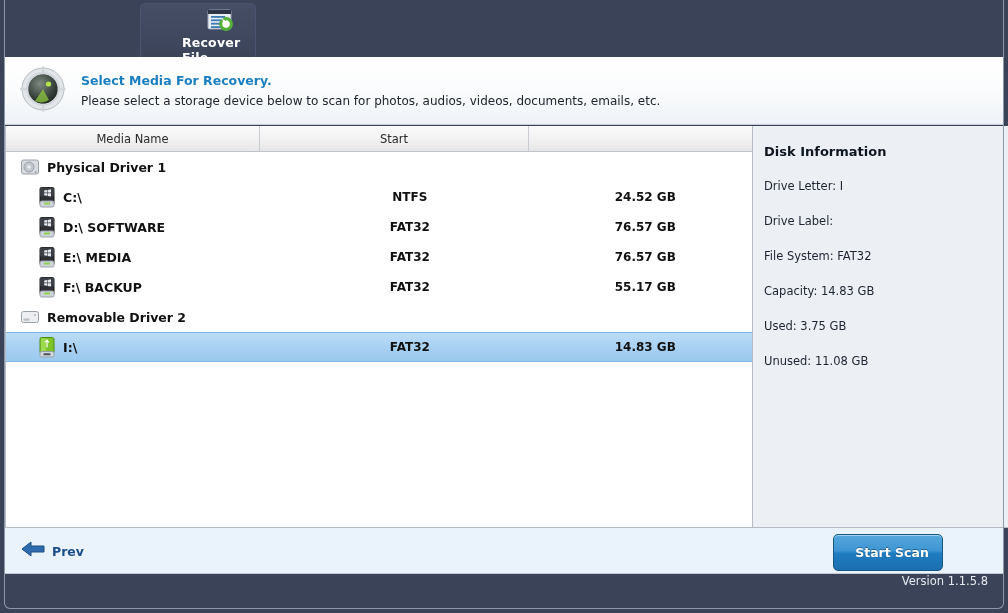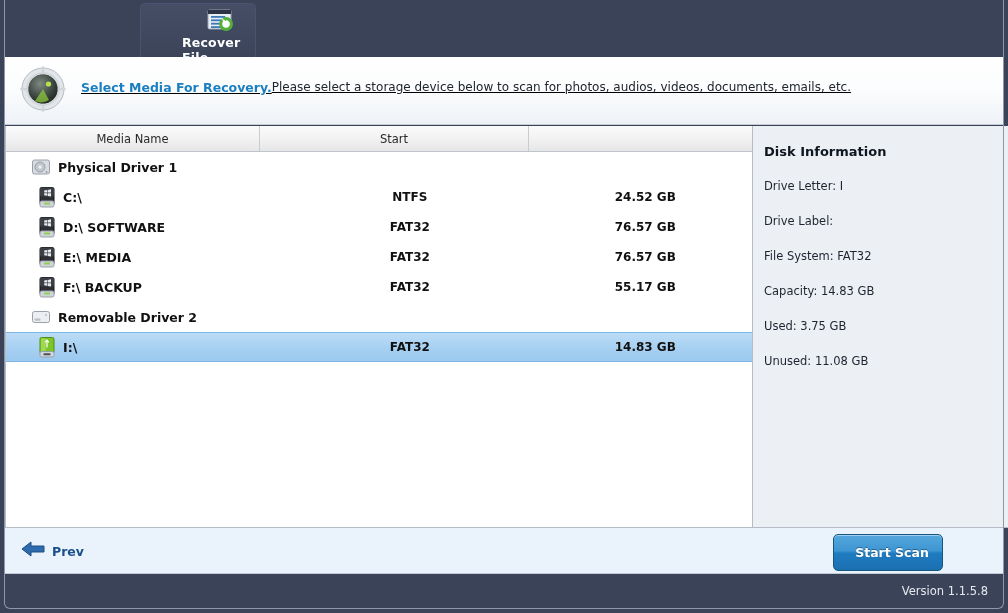--- a/index.html
+++ b/index.html
@@ -58,21 +58,21 @@
 
   
   .banner{
     position:absolute;left:5px;top:57px;width:998px;height:68px;
     background:linear-gradient(to bottom,#ffffff 0%,#fbfcfd 50%,#eef2f7 100%);
     border-bottom:1px solid #c6cdd6;
     box-sizing:border-box;
     display:flex;align-items:center;
   }
   .banner-icon{margin-left:14px;margin-right:14px;flex:0 0 auto;}
-  .banner-txt{display:flex;flex-direction:row;justify-content:space-between;text-decoration:underline;}
+  .banner-txt{display:flex;flex-direction:column;justify-content:space-between;}
   .banner-title{
     color:#1a7fc1;font-size:12.5px;font-weight:bold;margin-bottom:6px;
   }
   .banner-sub{color:#20262e;font-size:12px;}
 
   
   .tablewrap{
     position:absolute;left:5px;top:126px;width:748px;height:402px;
     background:#ffffff;
     border:1px solid #b5bcc6;
@@ -97,21 +97,21 @@
   .tbody{position:relative;height:375px;background:#fff;overflow:hidden;}
   .row{
     display:flex;align-items:center;height:30px;box-sizing:border-box;
     cursor:pointer;
   }
   .row .c-name{width:254px;display:flex;align-items:center;}
   .row .c-type{width:269px;display:flex;align-items:center;justify-content:center;}
   .row .c-size{width:223px;display:flex;align-items:center;justify-content:center;}
   .row .c-type span,.row .c-size span{font-size:12px;font-weight:bold;color:#111;}
   .row-group .lbl{font-size:12.5px;font-weight:bold;color:#111;}
-  .row-group .c-name{padding-left:25px;}
+  .row-group .c-name{padding-left:14px;}
   .row-child .c-name{padding-left:32px;}
   .row-child .lbl{font-size:12.5px;font-weight:bold;color:#111;}
   .row-selected{
     background:linear-gradient(to bottom,#bcdcf6 0%,#a8d1f2 50%,#9bc9ef 100%);
     border-top:1px solid #7fb5e2;border-bottom:1px solid #7fb5e2;
   }
   .ico{flex:0 0 auto;margin-right:7px;display:flex;align-items:center;}
 
   
   .info{
@@ -152,21 +152,21 @@
   .startscan span{
     color:#ffffff;font-size:12.5px;font-weight:bold;
     text-shadow:0 -1px 0 rgba(0,0,0,.35);
   }
   
   .footer{
     position:absolute;left:5px;top:574px;width:998px;height:34px;
     background:#3b4358;
     border-radius:0 0 5px 5px;
     box-sizing:border-box;
-    display:flex;align-items:center;justify-content:flex-end;
+    display:flex;justify-content:flex-end;
   }
   .footer .ver{
     color:#e6eaf0;font-size:11.5px;margin-right:15px;
   }
 </style>
 </head>
 <body>
 
 <div class="app">
 

